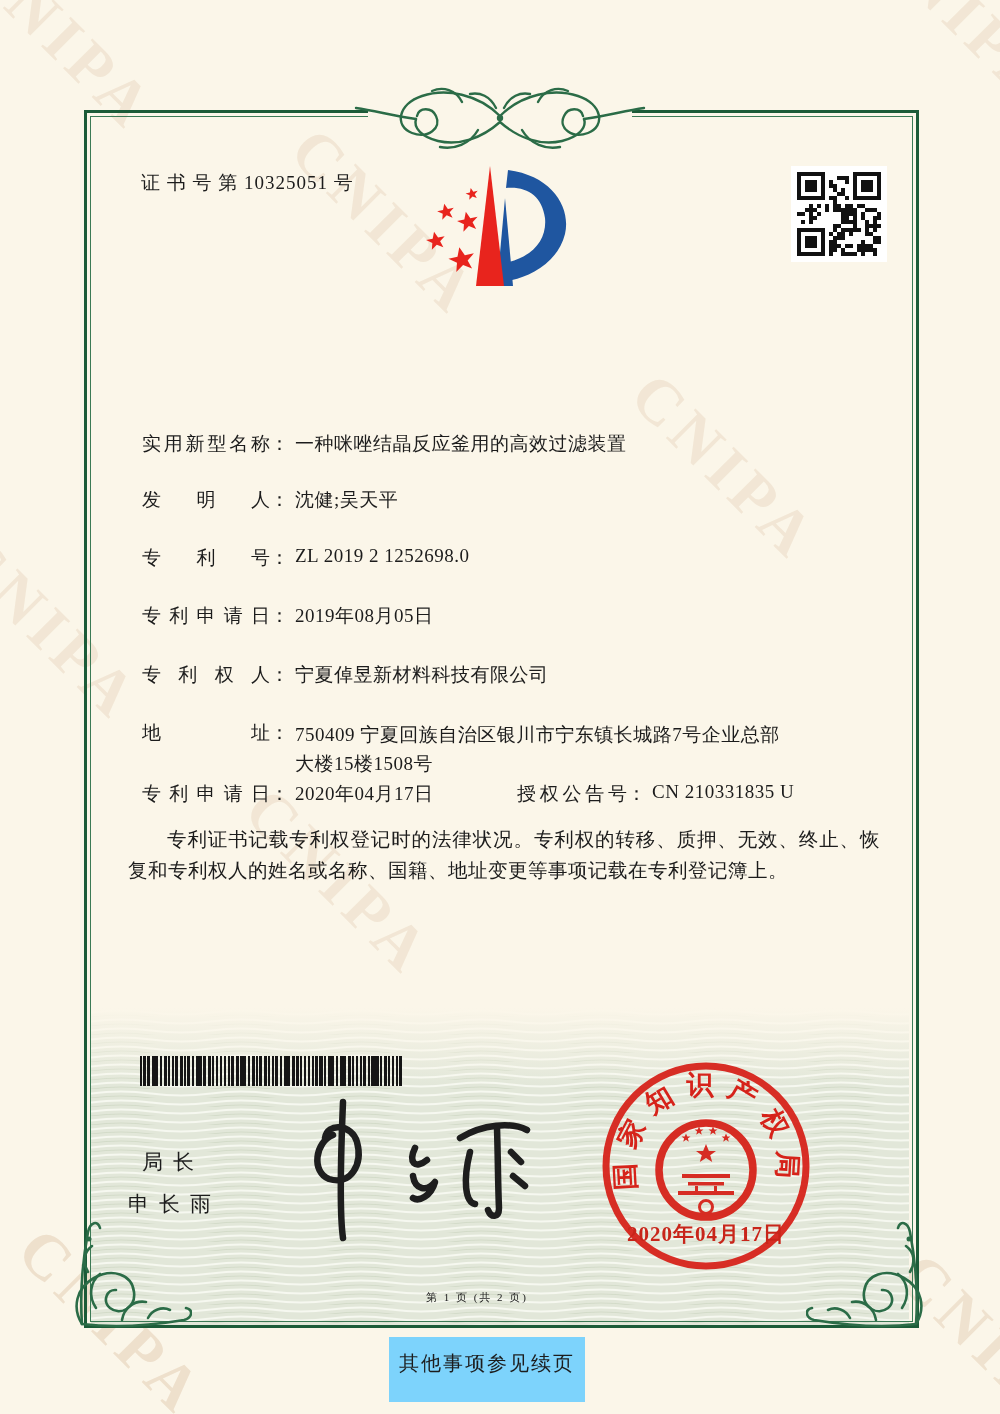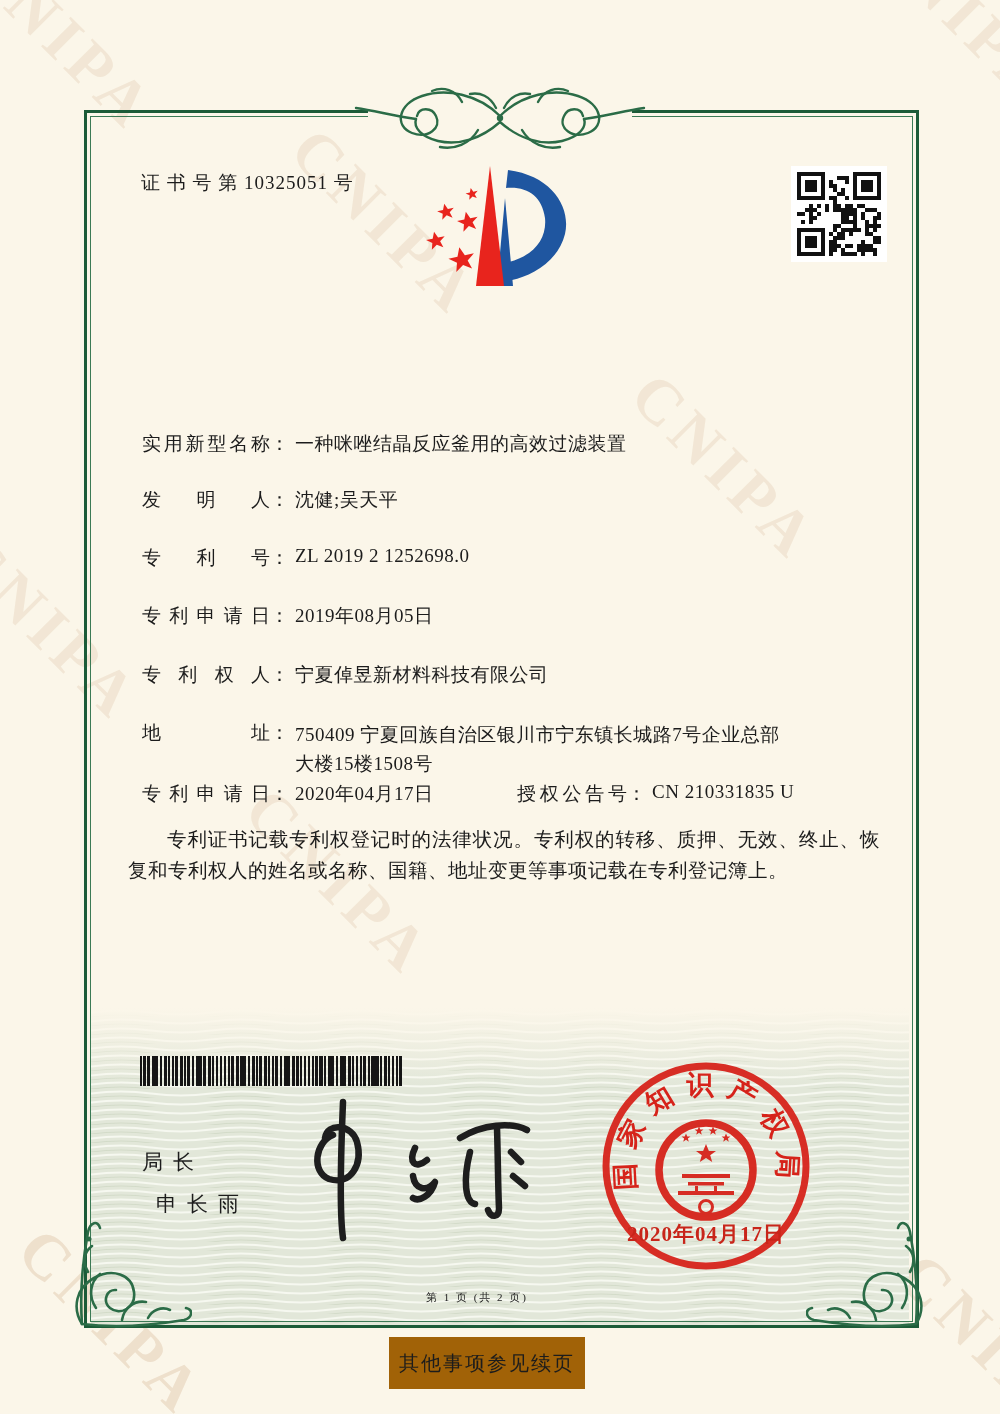--- a/index.html
+++ b/index.html
@@ -78,34 +78,34 @@
   .body-text p{margin:0; text-indent:2em;}
   
   .barcode{
     position:absolute; left:140px; top:1056px; width:262px; height:30px; z-index:5;
     background-image:
       repeating-linear-gradient(90deg,#151515 0 2px,transparent 2px 4px),
       repeating-linear-gradient(90deg,#151515 0 1px,transparent 1px 7px),
       repeating-linear-gradient(90deg,transparent 0 3px,#151515 3px 5px,transparent 5px 11px);
   }
   .director-role{position:absolute; left:142px; top:1148px; z-index:5; font-size:21px; letter-spacing:10px;}
-  .director-name{position:absolute; left:156px; top:1190px; z-index:5; font-size:21px; letter-spacing:10px;}
+  .director-name{position:absolute; left:128px; top:1190px; z-index:5; font-size:21px; letter-spacing:10px;}
   .signature{position:absolute; left:255px; top:1080px; z-index:5;}
   .seal{position:absolute; left:598px; top:1058px; z-index:6;}
   .seal-date{
     position:absolute; left:592px; top:1220px; width:228px; z-index:7;
     text-align:center; font-size:21px; color:#c8251a; letter-spacing:1px; font-weight:bold;
   }
   .page-no{
     position:absolute; left:327px; top:1290px; width:300px; z-index:5;
     text-align:center; font-size:11px; letter-spacing:2px;
   }
   .cont-box{
-    position:absolute; left:389px; top:1337px; width:196px; height:52px; z-index:5;
-    background:#a16207; text-align:center; line-height:52px; font-size:20px; letter-spacing:2px;
+    position:absolute; left:389px; top:1337px; width:196px; height:65px; z-index:5;
+    background:#7dd3fc; text-align:center; line-height:52px; font-size:20px; letter-spacing:2px;
   }
 </style>
 </head>
 <body>
 
 <div class="page">
 
   <div class="wm wm1">CNIPA</div>
   <div class="wm wm2">CNIPA</div>
   <div class="wm wm3">CNIPA</div>

